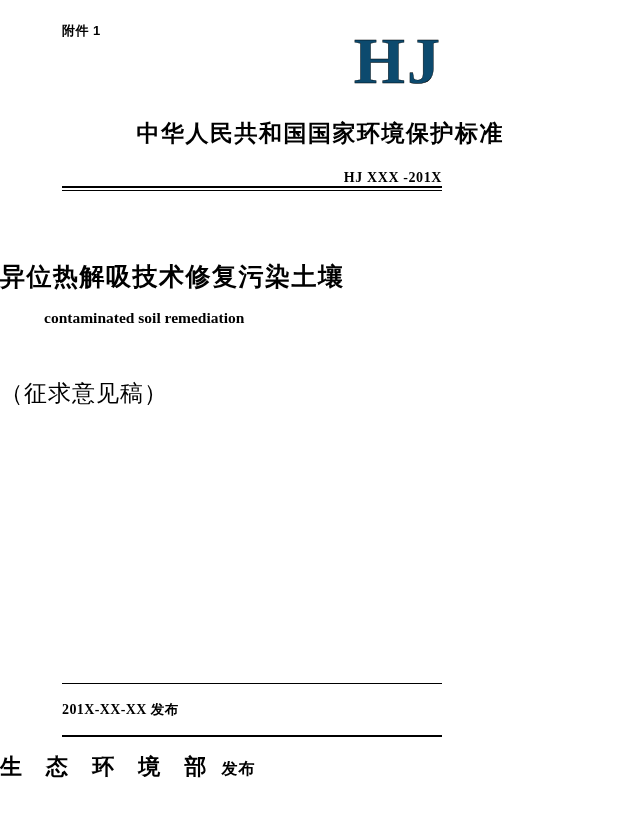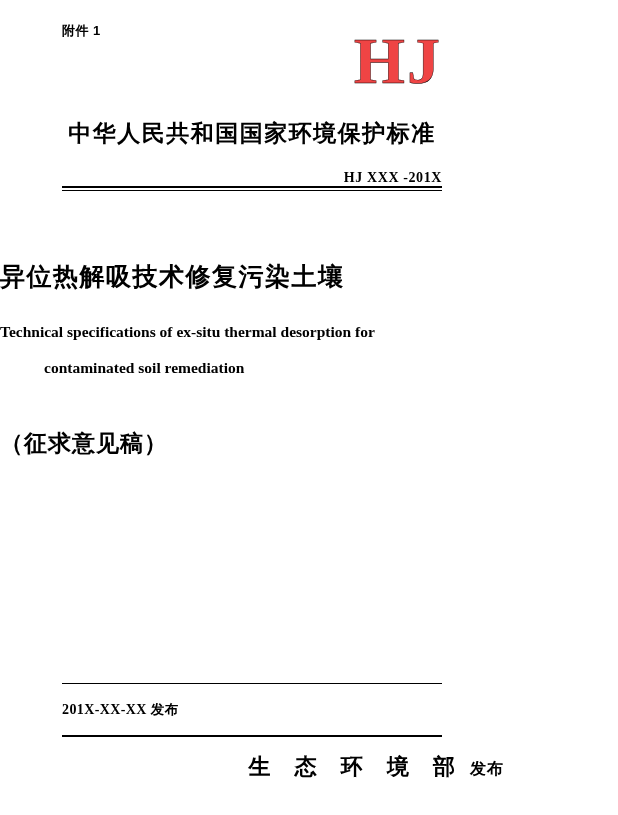--- a/index.html
+++ b/index.html
@@ -36,31 +36,31 @@
   
   .hj-logo {
     position: absolute;
     right: 62px;
     top: 28px;
     font-family: "Liberation Serif", "DejaVu Serif", serif;
     font-size: 66px;
     font-weight: bold;
     letter-spacing: 2px;
     line-height: 1;
-    color: #ef4444;
+    color: #0c4a6e;
     -webkit-text-stroke: 0.4px #000;
   }
 
   
   .std-heading {
     position: absolute;
     left: 0;
     right: 0;
     top: 118px;
-    text-align: center;
+    text-align: right;
     font-family: "Liberation Sans", "DejaVu Sans", sans-serif;
     font-size: 23px;
     font-weight: bold;
     letter-spacing: 1.5px;
   }
 
   
   .std-number {
     position: absolute;
     right: 62px;
@@ -108,21 +108,21 @@
   .title-en-line2 {
     font-family: "Liberation Serif", "DejaVu Serif", serif;
     font-size: 15.5px;
     font-weight: bold;
     line-height: 36px;
     margin-left: 44px;
   }
   .draft-note {
     font-family: "Liberation Sans", "DejaVu Sans", sans-serif;
     font-size: 23px;
-    font-weight: bold;
+    font-weight: normal;
     letter-spacing: 1px;
     margin-top: 42px;
   }
 
   
   .dates-row {
     position: absolute;
     left: 62px;
     right: 62px;
     top: 701px;
@@ -141,21 +141,21 @@
     font-family: "Liberation Sans", "DejaVu Sans", sans-serif;
     font-size: 13.5px;
     font-weight: bold;
   }
 
   
   .issuer {
     position: absolute;
     left: 0; right: 0;
     top: 752px;
-    text-align: right;
+    text-align: left;
     font-family: "Liberation Sans", "DejaVu Sans", sans-serif;
     font-weight: bold;
   }
   .issuer .org {
     font-size: 22px;
     letter-spacing: 9px;
   }
   .issuer .verb {
     font-size: 16px;
     letter-spacing: 1px;
@@ -173,21 +173,20 @@
 
   <div class="std-heading">中华人民共和国国家环境保护标准</div>
 
   <div class="std-number">HJ XXX -201X</div>
 
   <div class="rule rule-top"></div>
   <div class="rule rule-bottom"></div>
 
   <div class="title-block">
     <div class="title-cn-line">异位热解吸技术修复污染土壤</div>
-    <div class="title-en-line">Technical specifications of ex-situ thermal desorption for</div>
     <div class="title-en-line2">contaminated soil remediation</div>
     <div class="draft-note">（征求意见稿）</div>
   </div>
 
   <div class="rule rule-foot-top"></div>
 
   <div class="dates-row">
     <div class="date-item">
       <span>201X-XX-XX</span>
       <span class="cn">发布</span>

